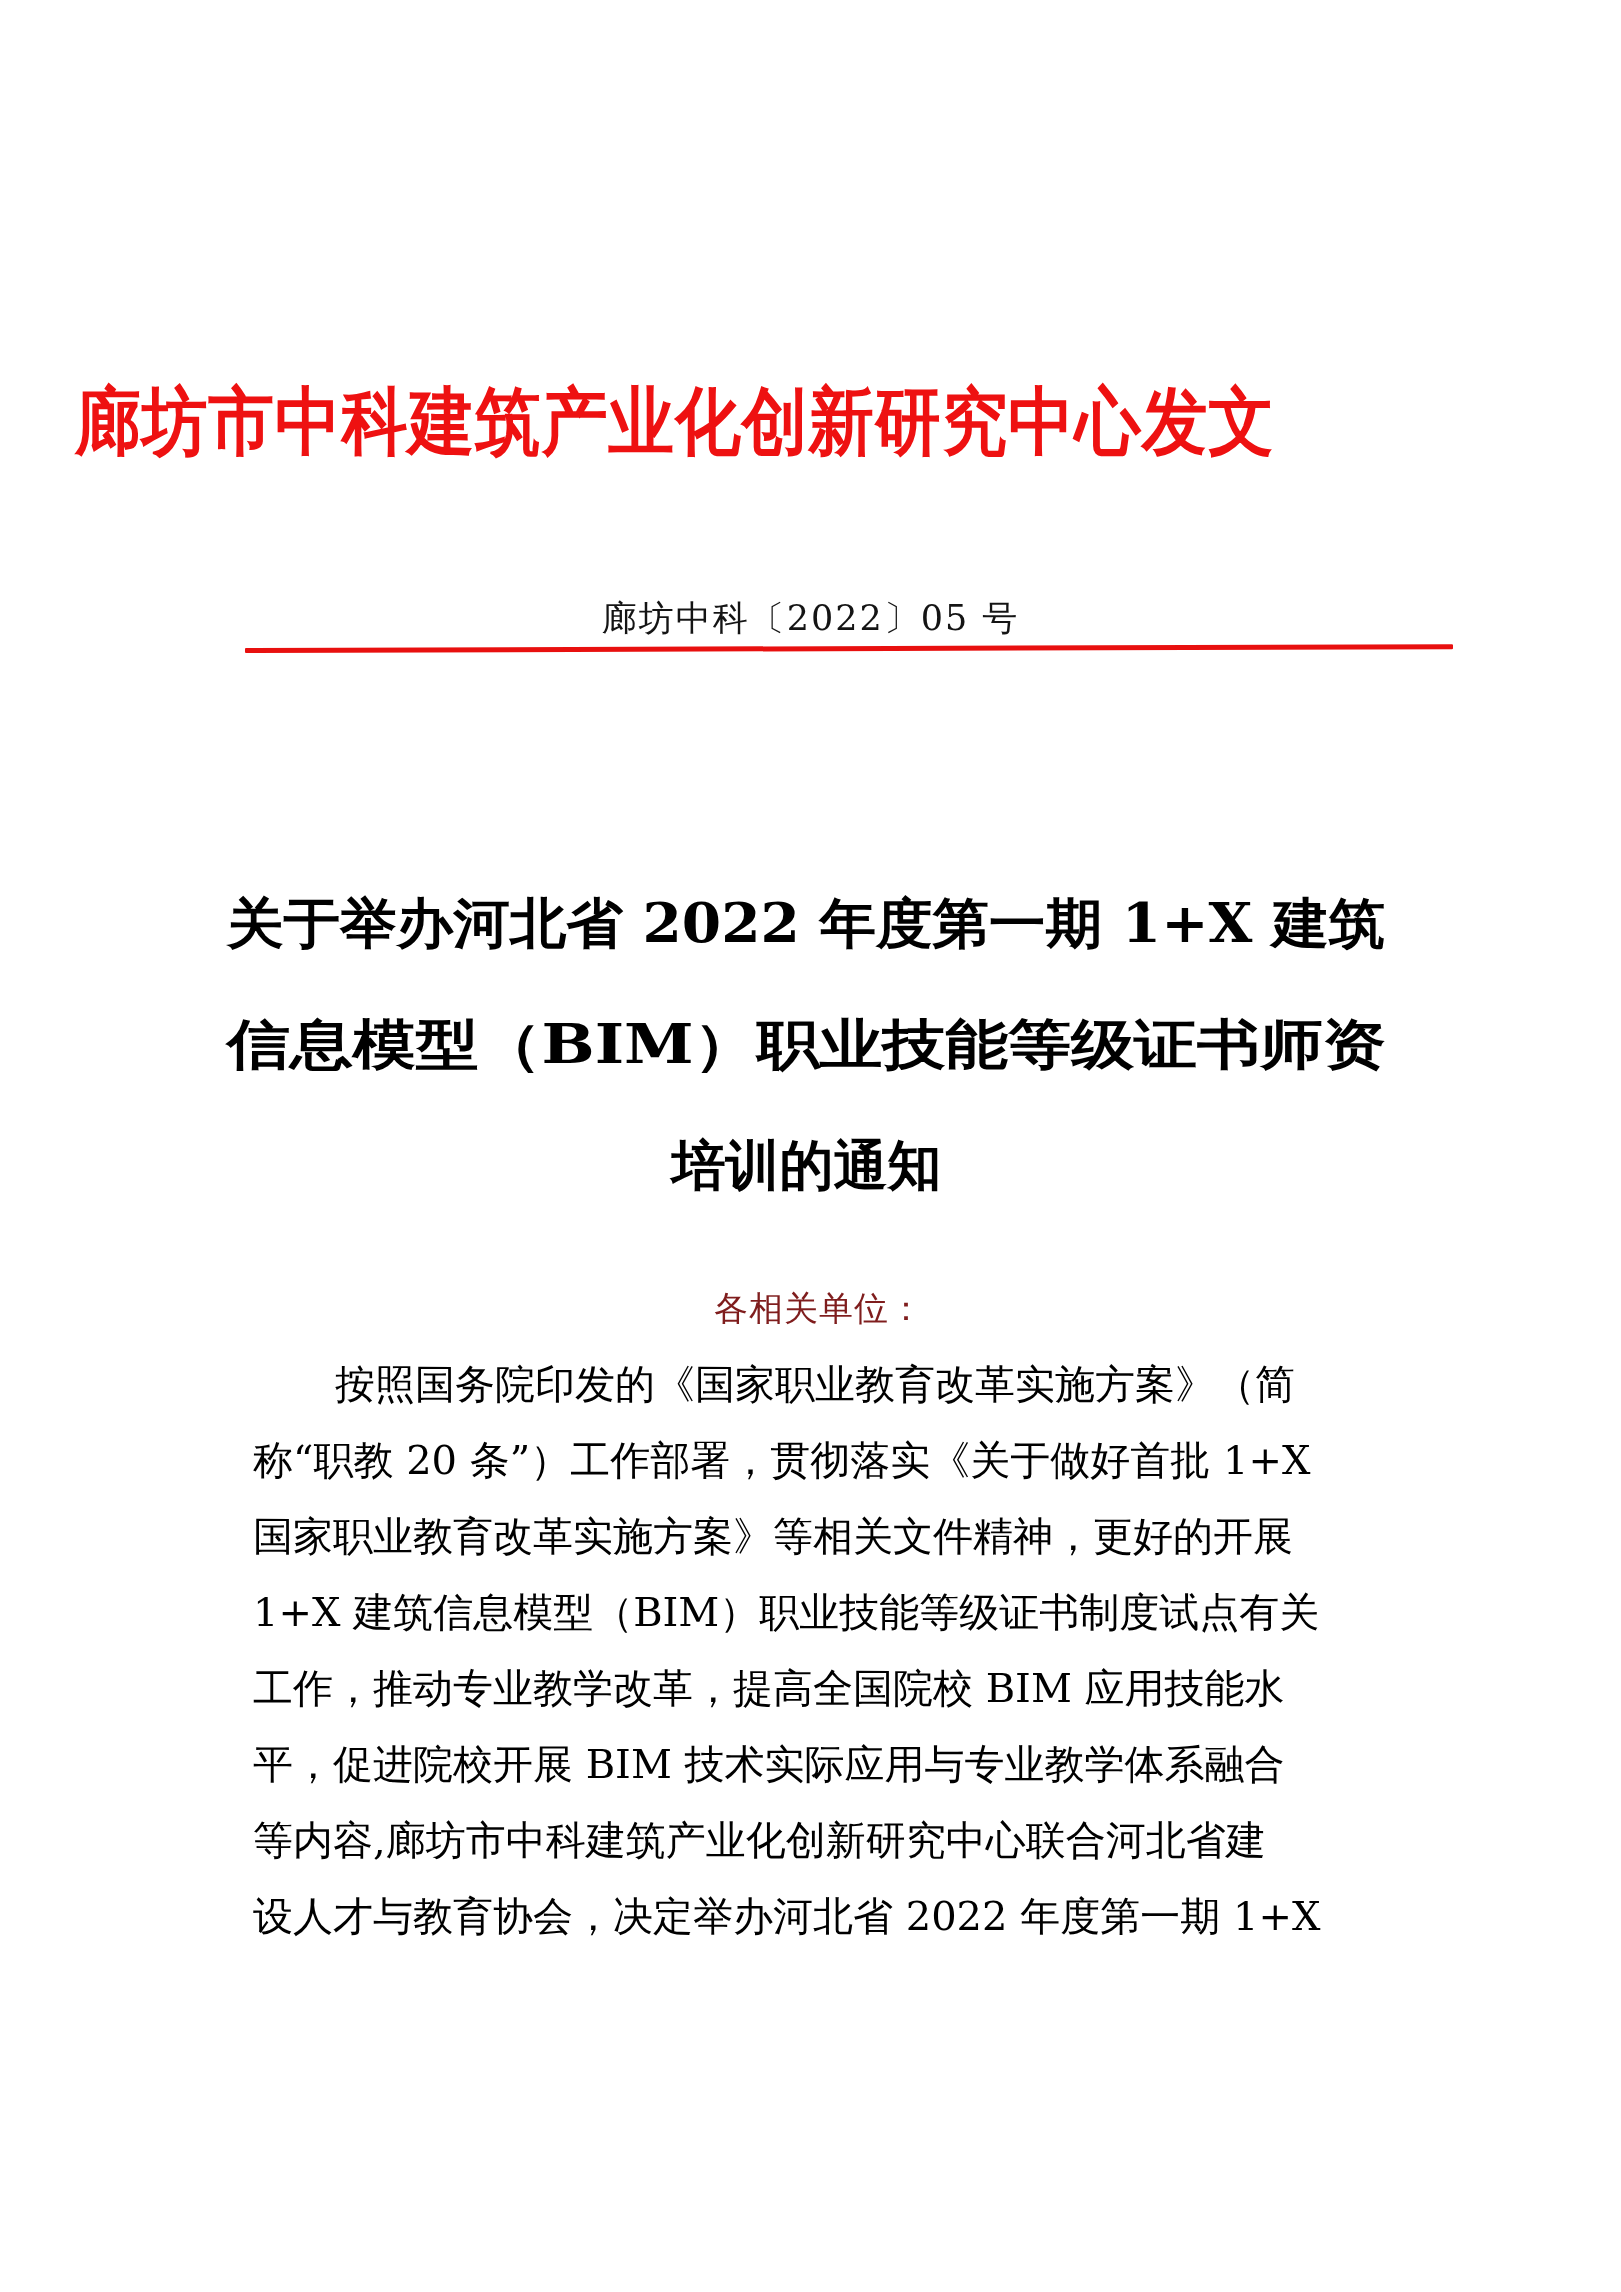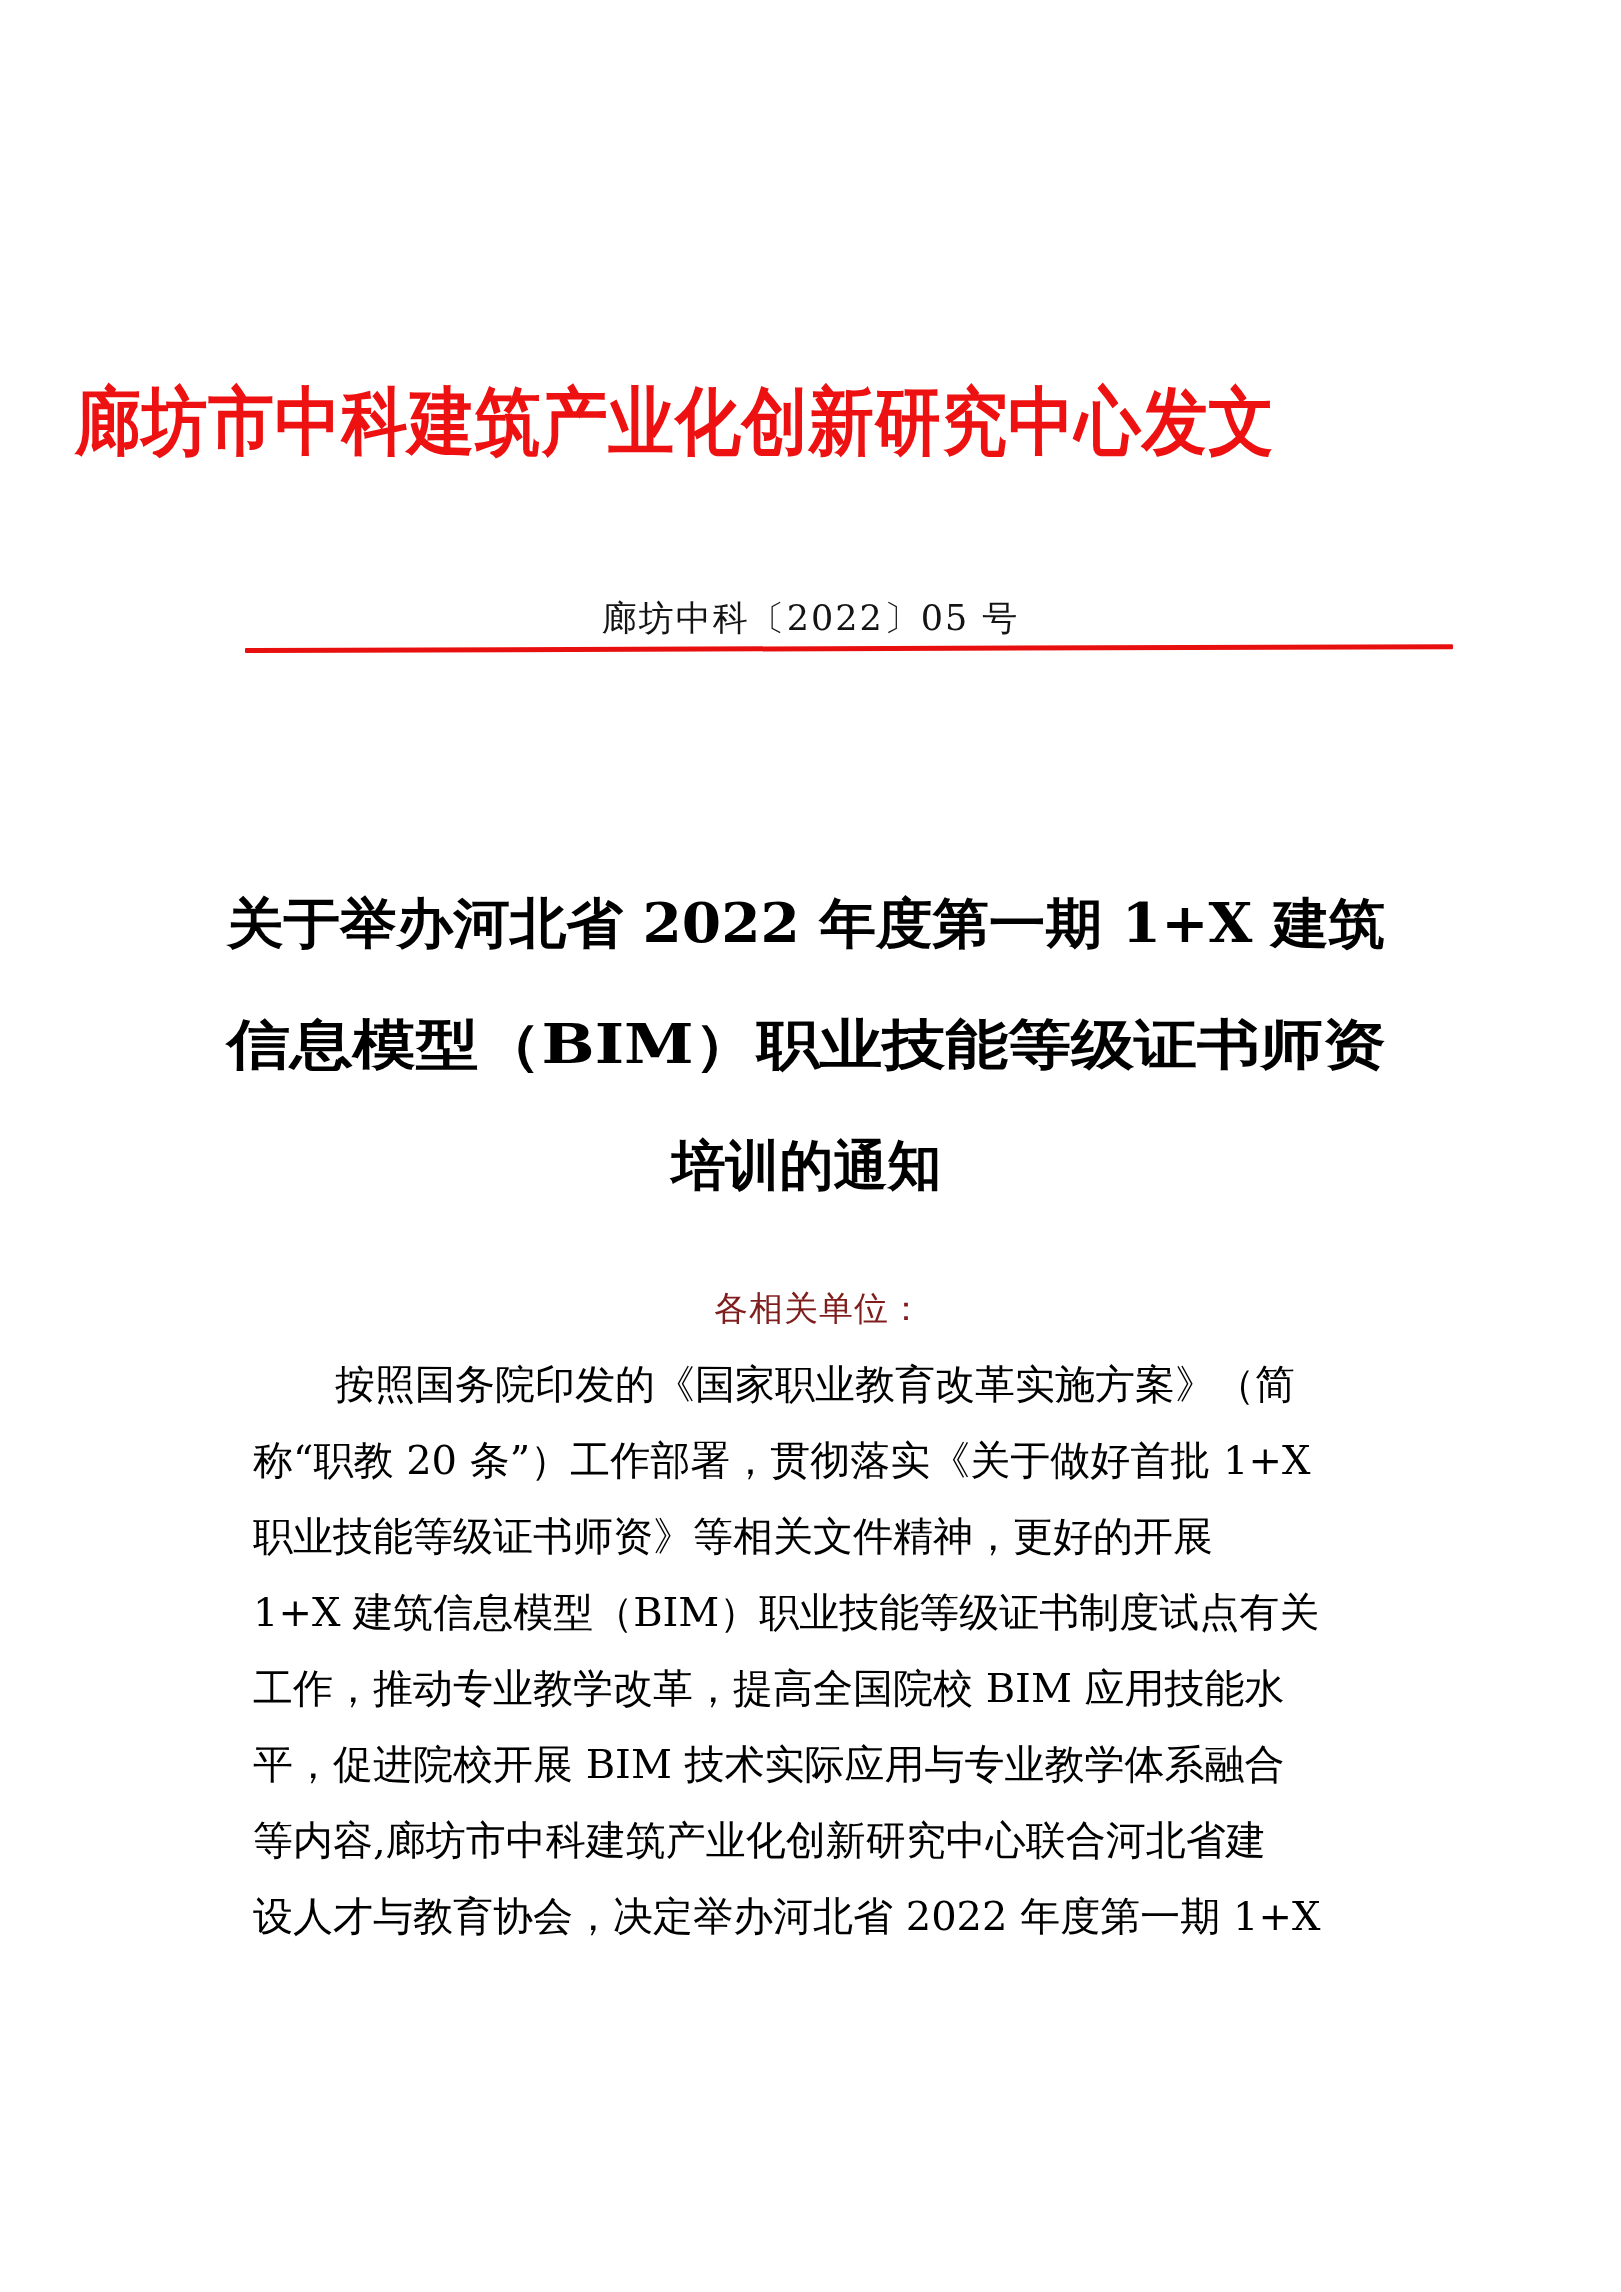--- a/index.html
+++ b/index.html
@@ -139,21 +139,21 @@
     <div class="tline" style="display: inline-block; transform-origin: center center; transform: scaleX(1.047);">关于举办河北省 2022 年度第一期 1+X 建筑</div>
     <div class="tline" style="display: inline-block; transform-origin: center center; transform: scaleX(1.1649);">信息模型（BIM）职业技能等级证书师资</div>
     <div class="tline">培训的通知</div>
   </div>
 
   <div class="body-block">
     <div class="salutation">各相关单位：</div>
 
     <div class="para-line"><span class="indent"></span><span>按照国务院印发的《国家职业教育改革实施方案》（简</span></div>
     <div class="para-line" style="display: inline-block; transform-origin: left center; transform: scaleX(1);">称“职教 20 条”）工作部署，贯彻落实《关于做好首批 1+X</div>
-    <div class="para-line" style="display: inline-block; transform-origin: left center; transform: scaleX(1);">职业技能等级证书师资》等相关文件精神，更好的开展</div>
+    <div class="para-line" style="display: inline-block; transform-origin: left center; transform: scaleX(1);">国家职业教育改革实施方案》等相关文件精神，更好的开展</div>
     <div class="para-line" style="display: inline-block; transform-origin: left center; transform: scaleX(1);">1+X 建筑信息模型（BIM）职业技能等级证书制度试点有关</div>
     <div class="para-line" style="display: inline-block; transform-origin: left center; transform: scaleX(1);">工作，推动专业教学改革，提高全国院校 BIM 应用技能水</div>
     <div class="para-line" style="display: inline-block; transform-origin: left center; transform: scaleX(1);">平，促进院校开展 BIM 技术实际应用与专业教学体系融合</div>
     <div class="para-line" style="display: inline-block; transform-origin: left center; transform: scaleX(1);">等内容,廊坊市中科建筑产业化创新研究中心联合河北省建</div>
     <div class="para-line">设人才与教育协会，决定举办河北省 2022 年度第一期 1+X</div>
   </div>
 
 </div>
 
 

